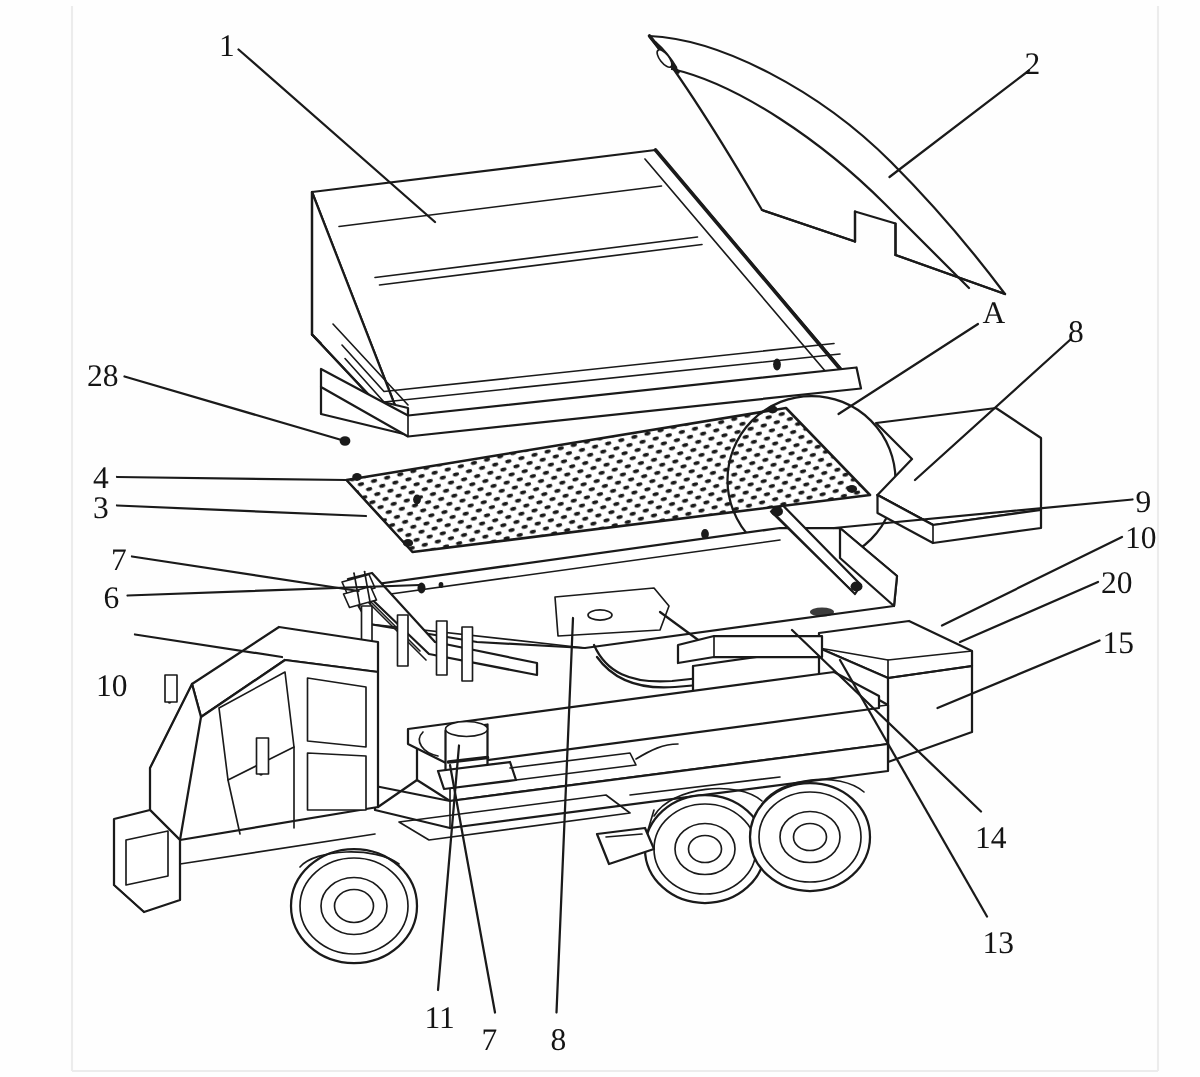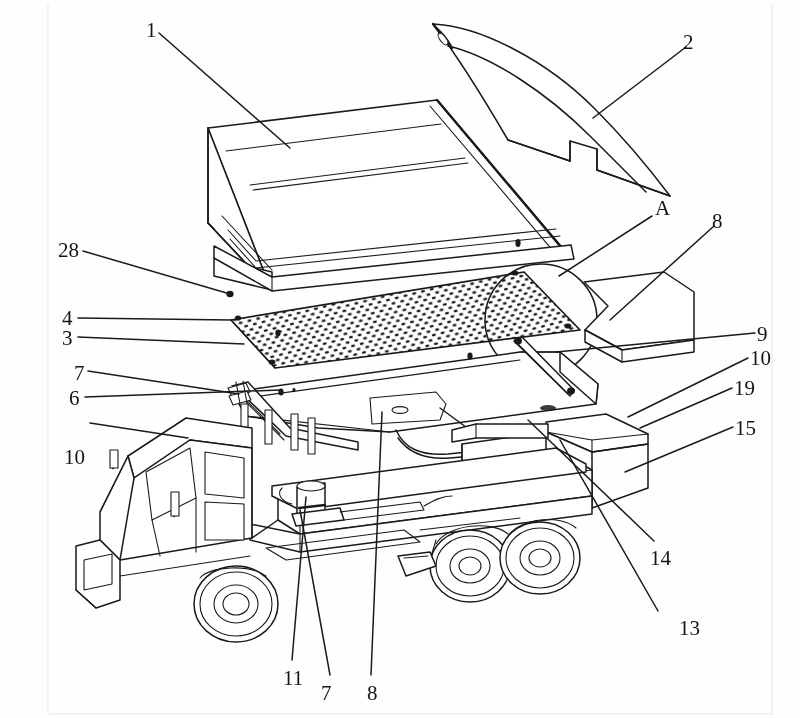--- a/index.html
+++ b/index.html
@@ -322,22 +322,22 @@
       <div class="ref-label" style="left: 683px; top: 32px;">2</div>
       <div class="ref-label" style="left: 58px; top: 240px;">28</div>
       <div class="ref-label" style="left: 62px; top: 308px;">4</div>
       <div class="ref-label" style="left: 62px; top: 328px;">3</div>
       <div class="ref-label" style="left: 74px; top: 363px;">7</div>
       <div class="ref-label" style="left: 69px; top: 388px;">6</div>
       <div class="ref-label" style="left: 64px; top: 415px; margin-top: 32px;">10</div>
       <div class="ref-label" style="left: 712px; top: 211px;">8</div>
       <div class="ref-label" style="left: 757px; top: 324px;">9</div>
       <div class="ref-label" style="left: 750px; top: 348px;">10</div>
-      <div class="ref-label" style="left: 734px; top: 378px;">19</div>
+      <div class="ref-label" style="left: 734px; top: 378px;">20</div>
       <div class="ref-label" style="left: 735px; top: 418px;">15</div>
       <div class="ref-label" style="left: 650px; top: 548px;">14</div>
-      <div class="ref-label" style="left: 655px; top: 618px; margin-left: 24px;">13</div>
+      <div class="ref-label" style="left: 655px; top: 618px;">13</div>
       <div class="ref-label" style="left: 283px; top: 668px;">11</div>
       <div class="ref-label" style="left: 321px; top: 683px;">7</div>
       <div class="ref-label" style="left: 367px; top: 683px;">8</div>
     </div>
 
 </div>
 
 </body></html>

